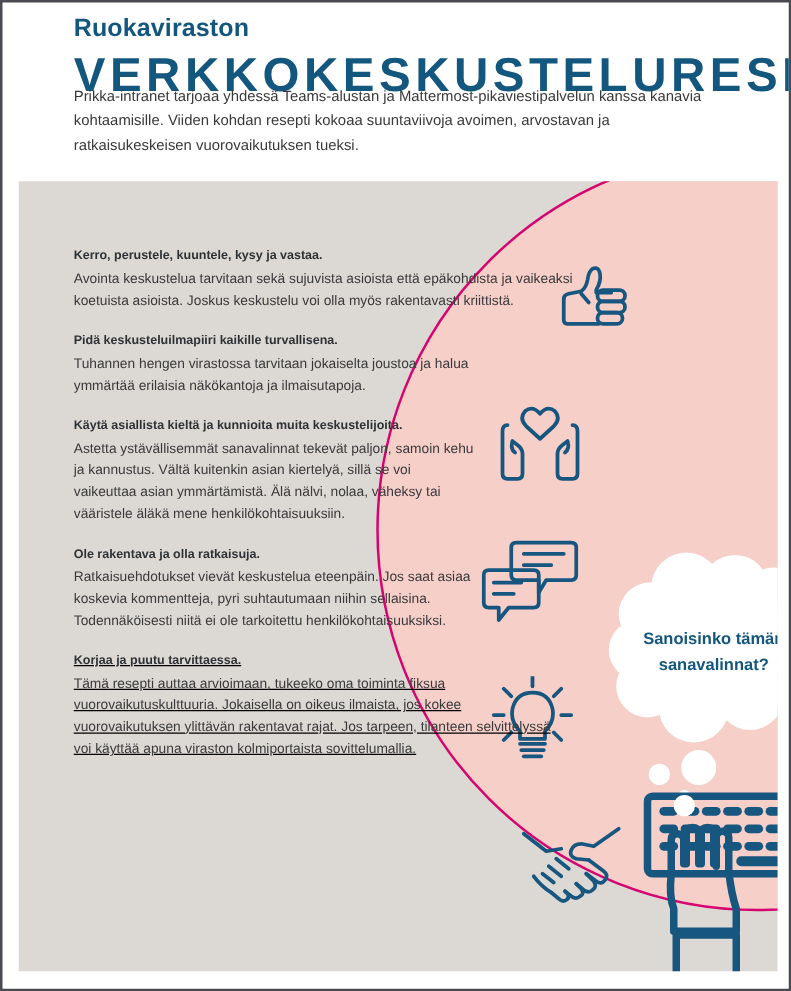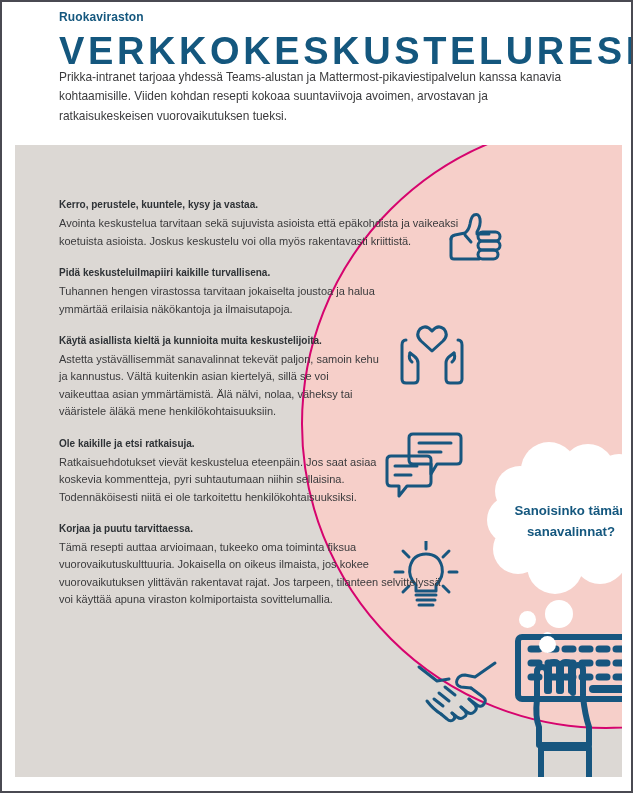--- a/index.html
+++ b/index.html
@@ -23,21 +23,21 @@
   }
 
   
   .header {
     position: absolute;
     left: 57px;
     top: 8px;
     width: 530px;
   }
   .eyebrow {
-    font-size: 12px;
+    font-size: 20px;
     font-weight: bold;
     color: #14577e;
     letter-spacing: 0.1px;
     line-height: 1.3;
     margin: 0 0 2px 0;
   }
   .maintitle {
     font-size: 38px;
     font-weight: bold;
     color: #14577e;
@@ -124,21 +124,21 @@
 
   
   .content {
     position: absolute;
     left: 44px;
     top: 53px;
     width: 400px;
     z-index: 4;
   }
   .section { margin-bottom: 16px; }
-  .section:last-child { margin-bottom: 2px; }
+  .section:last-child { margin-bottom: 2px; text-decoration: underline; }
   .sec-title {
     font-size: 10px;
     font-weight: bold;
     color: #2e3236;
     line-height: 1.42;
     margin: 0 0 3px 0;
   }
   .sec-body {
     font-size: 11px;
     line-height: 1.58;
@@ -332,21 +332,21 @@
         <p class="sec-title">Pidä keskusteluilmapiiri kaikille turvallisena.</p>
         <p class="sec-body">Tuhannen hengen virastossa tarvitaan jokaiselta joustoa ja halua ymmärtää erilaisia näkökantoja  ja ilmaisutapoja.</p>
       </div>
 
       <div class="section" style="width:320px;">
         <p class="sec-title">Käytä asiallista kieltä ja kunnioita muita keskustelijoita.</p>
         <p class="sec-body">Astetta ystävällisemmät sanavalinnat tekevät paljon, samoin kehu ja kannustus. Vältä kuitenkin asian kiertelyä, sillä se voi vaikeuttaa asian ymmärtämistä. Älä nälvi, nolaa, väheksy tai vääristele äläkä mene henkilökohtaisuuksiin.</p>
       </div>
 
       <div class="section" style="width:318px;">
-        <p class="sec-title">Ole kaikille ja etsi ratkaisuja.</p>
+        <p class="sec-title">Ole rakentava ja olla ratkaisuja.</p>
         <p class="sec-body">Ratkaisuehdotukset vievät keskustelua eteenpäin. Jos saat asiaa koskevia kommentteja, pyri suhtautumaan niihin sellaisina. Todennäköisesti niitä ei ole tarkoitettu henkilökohtaisuuksiksi.</p>
       </div>
 
       <div class="section" style="width:388px;">
         <p class="sec-title">Korjaa ja puutu tarvittaessa.</p>
         <p class="sec-body">Tämä resepti auttaa arvioimaan, tukeeko oma toiminta fiksua vuorovaikutuskulttuuria. Jokaisella on oikeus ilmaista, jos kokee vuorovaikutuksen ylittävän rakentavat rajat. Jos tarpeen, tilanteen selvittelyssä voi käyttää apuna viraston kolmiportaista sovittelumallia.</p>
       </div>
 
     </div>
   </div>

